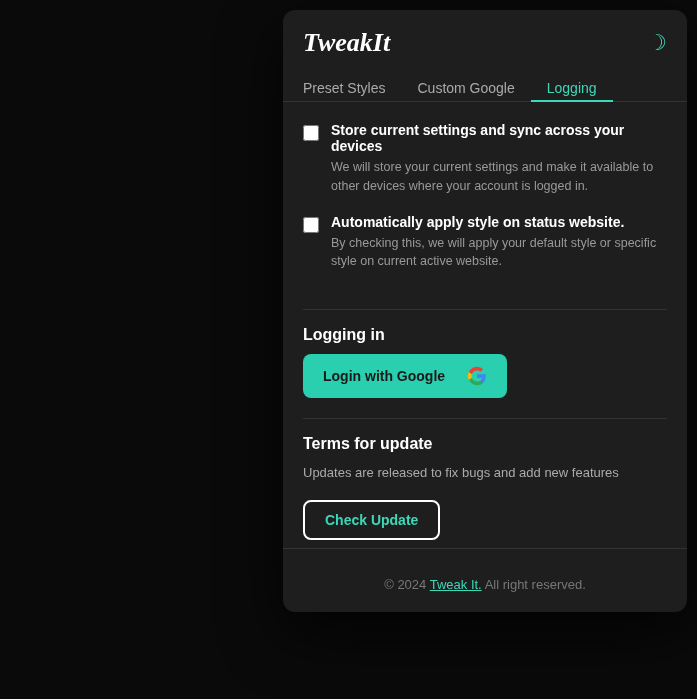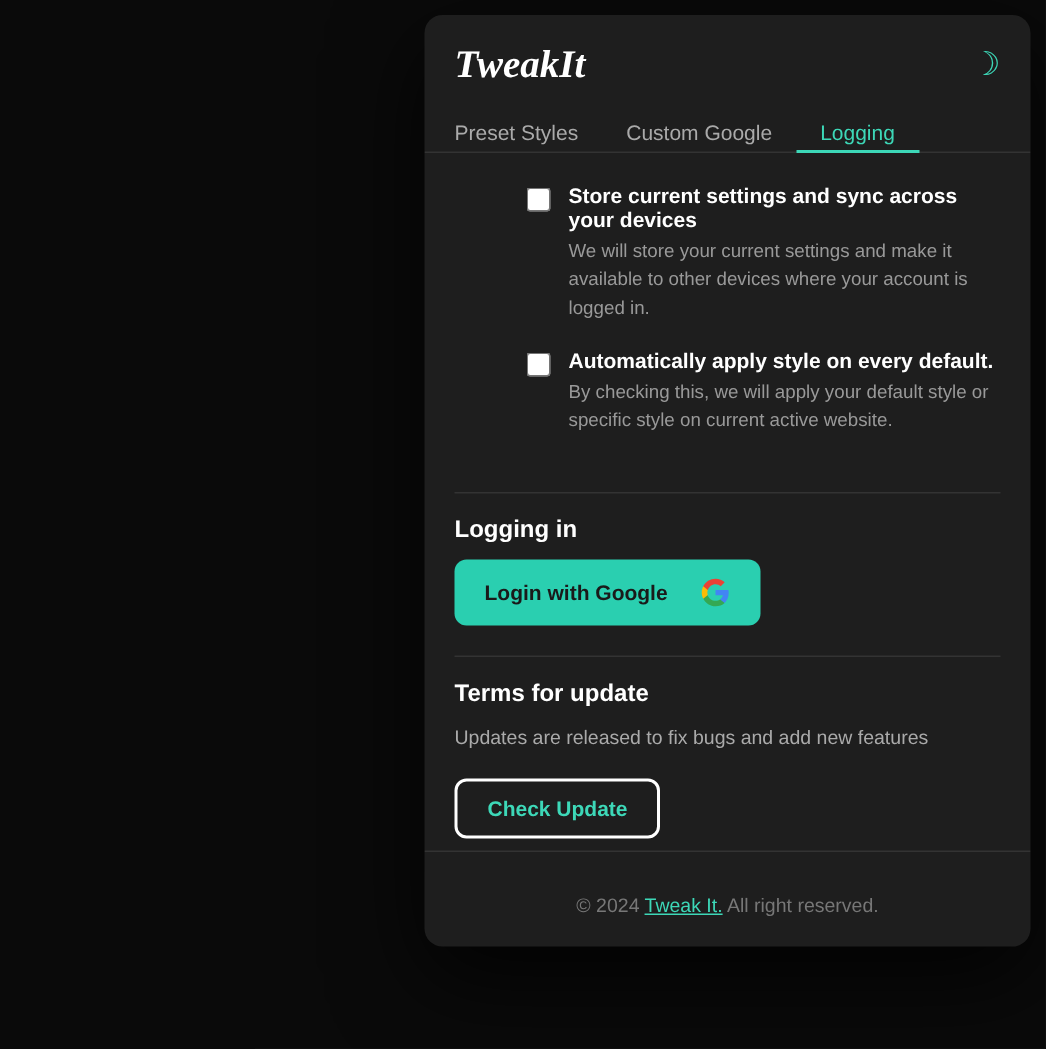--- a/index.html
+++ b/index.html
@@ -76,21 +76,20 @@
       padding-left: 0;
     }
 
     .tab.active {
       color: #3dd8b8;
       border-bottom-color: #3dd8b8;
     }
 
     .section {
       padding: 0 20px 16px;
-      margin-left: 48px;
     }
 
     .checkbox-item {
       display: flex;
       align-items: flex-start;
       gap: 12px;
       margin-bottom: 18px;
     }
 
     .checkbox-item input[type="checkbox"] {
@@ -216,21 +215,21 @@
         <input type="checkbox" style="">
         <div class="checkbox-content">
           <div class="checkbox-title">Store current settings and sync across your devices</div>
           <div class="checkbox-desc">We will store your current settings and make it available to other devices where your account is logged in.</div>
         </div>
       </div>
 
       <div class="checkbox-item">
         <input type="checkbox" style="">
         <div class="checkbox-content">
-          <div class="checkbox-title">Automatically apply style on every default.</div>
+          <div class="checkbox-title">Automatically apply style on status website.</div>
           <div class="checkbox-desc">By checking this, we will apply your default style or specific style on current active website.</div>
         </div>
       </div>
     </div>
 
     <hr class="divider">
 
     <div>
       <div class="section-title">Logging in</div>
       <button class="btn-google">

